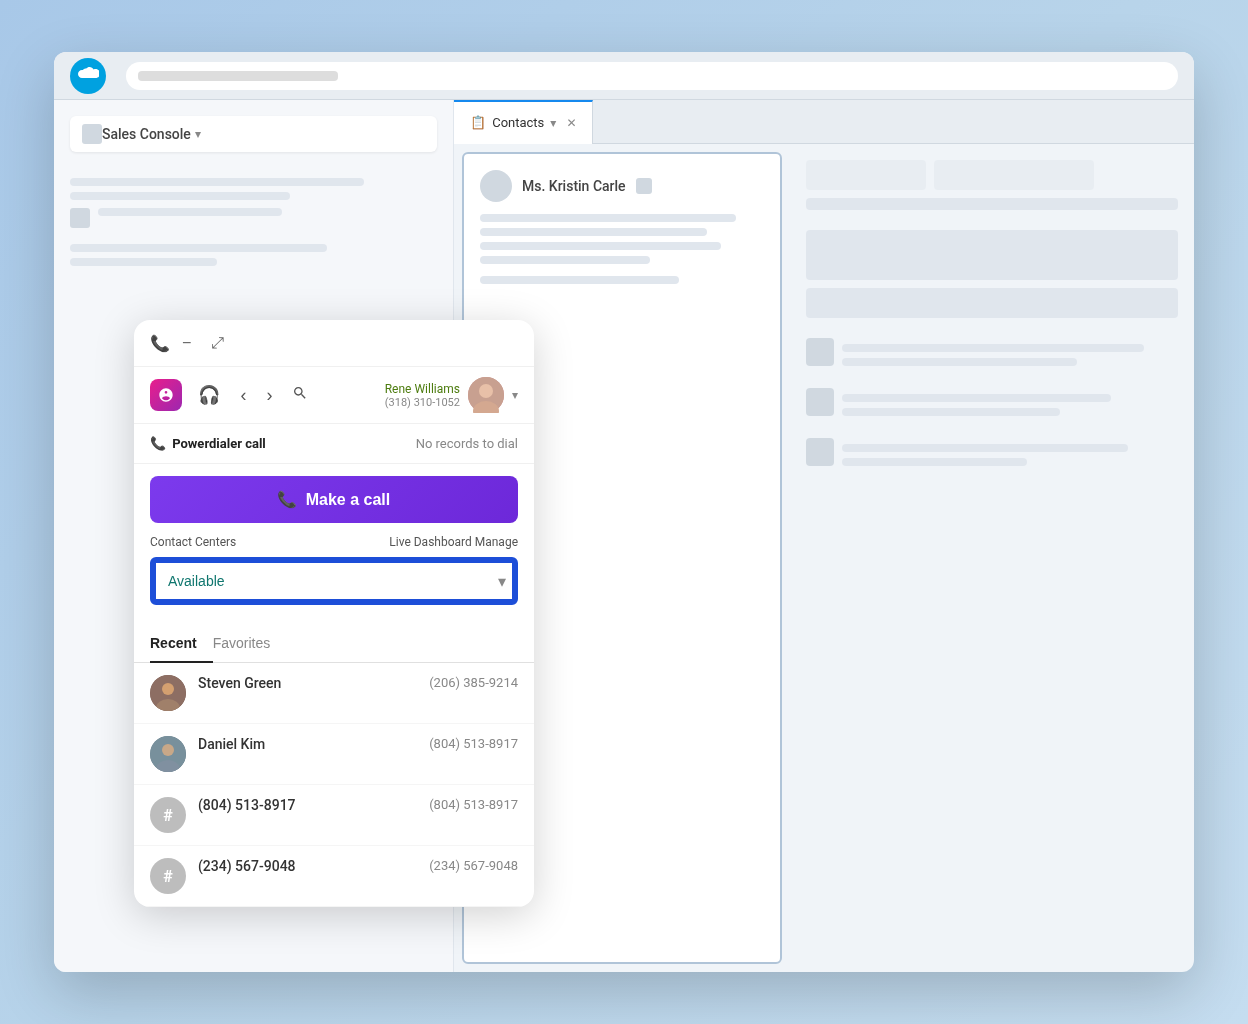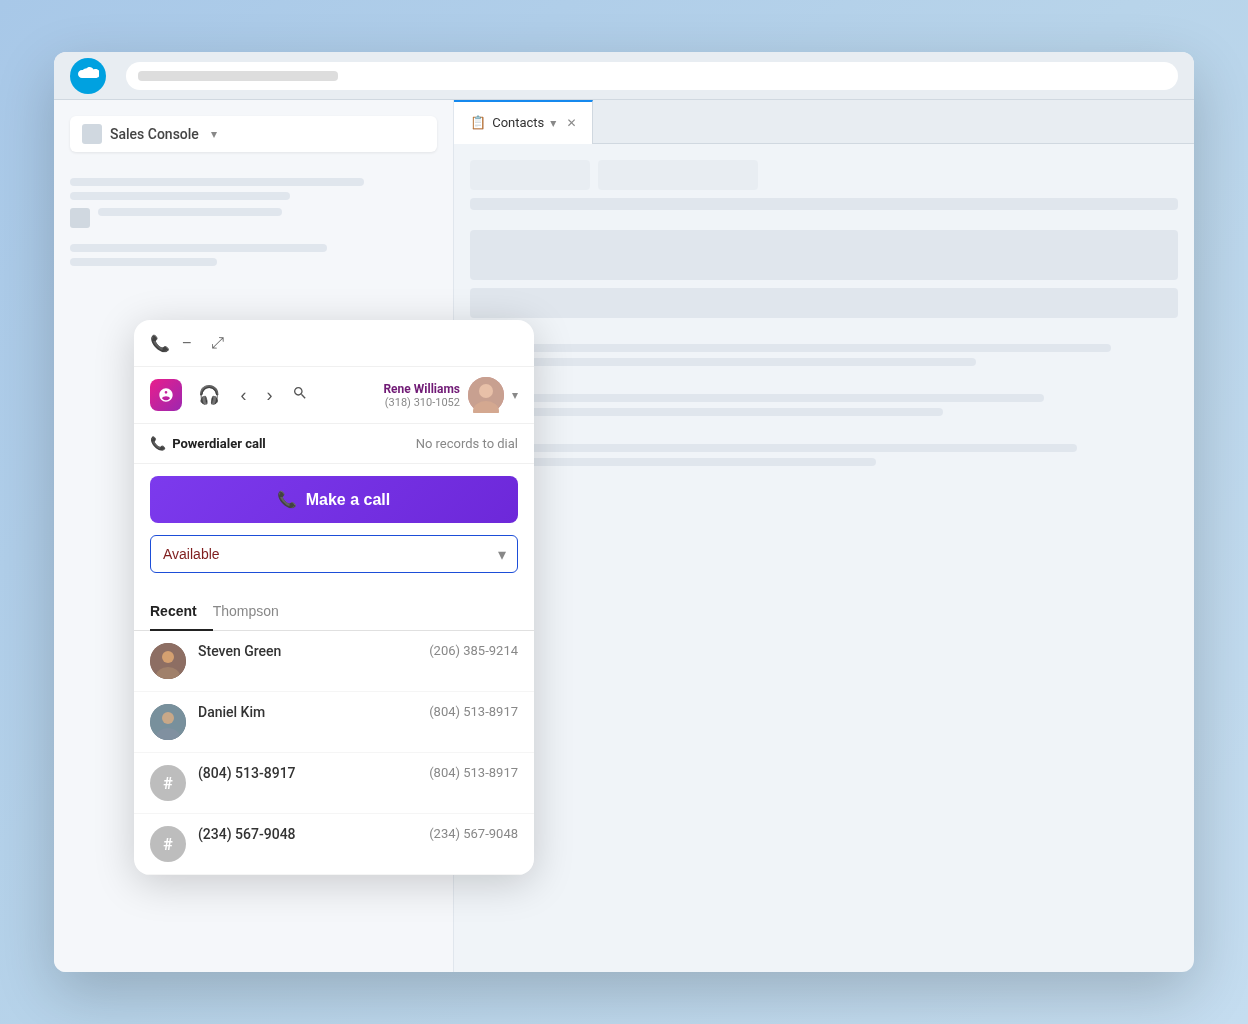--- a/index.html
+++ b/index.html
@@ -46,21 +46,20 @@
       width: 400px;
       background: #f5f7fa;
       border-right: 1px solid #e0e6ed;
       padding: 16px;
       position: relative;
     }
 
     .sales-console-header {
       display: flex;
       align-items: center;
-      gap: 8px;
       padding: 8px 12px;
       background: white;
       border-radius: 6px;
       margin-bottom: 12px;
       box-shadow: 0 1px 3px rgba(0,0,0,0.08);
     }
 
     .mock-icon {
       width: 20px; height: 20px;
       background: #d0d8e0;
@@ -254,22 +253,22 @@
       align-items: center;
       gap: 8px;
     }
 
     .user-details {
       text-align: right;
     }
 
     .user-name {
       font-size: 12px;
-      font-weight: 700;
-      color: #701a75;
+      font-weight: 400;
+      color: #4d7c0f;
     }
 
     .user-phone {
       font-size: 11px;
       color: #888;
     }
 
     .avatar-img {
       width: 36px; height: 36px;
       border-radius: 50%;
@@ -347,25 +346,25 @@
     }
 
     .select-wrapper {
       position: relative;
       width: 100%;
     }
 
     .select-wrapper select {
       width: 100%;
       padding: 10px 12px;
-      border: 1px solid #1d4ed8;
+      border: 6px solid #1d4ed8;
       border-radius: 6px;
       background: white;
       font-size: 14px;
-      color: #7f1d1d;
+      color: #0f766e;
       appearance: none;
       cursor: pointer;
     }
 
     .select-arrow {
       position: absolute;
       right: 12px;
       top: 50%;
       transform: translateY(-50%);
       color: #888;
@@ -485,20 +484,32 @@
         <div class="tab-item">
           <span>📋</span>
           <span>Contacts</span>
           <span style="font-size:12px;color:#888;">▾</span>
           <span style="font-size:12px;color:#888;margin-left:4px;">✕</span>
         </div>
       </div>
 
       <div class="content-area">
 
+        <div class="contact-panel">
+          <div class="contact-header">
+            <div class="contact-avatar-placeholder"></div>
+            <span style="font-size:14px;color:#444;font-weight:500;">Ms. Kristin Carle</span>
+            <div class="mock-icon" style="width:16px;height:16px;"></div>
+          </div>
+          <div class="mock-bar" style="width:90%;"></div>
+          <div class="mock-bar" style="width:80%;"></div>
+          <div class="mock-bar" style="width:85%;"></div>
+          <div class="mock-bar" style="width:60%;"></div>
+          <div class="mock-bar" style="width:70%;margin-top:12px;"></div>
+        </div>
 
         <div class="activity-panel">
           <div style="display:flex;gap:8px;margin-bottom:8px;">
             <div class="activity-block" style="width:120px;"></div>
             <div class="activity-block" style="width:160px;"></div>
           </div>
           <div class="mock-bar" style="width:100%;height:12px;"></div>
           <div style="margin-top: 20px;">
             <div class="mock-bar" style="width:100%;height:50px;"></div>
             <div class="mock-bar" style="width:100%;height:30px;margin-top:8px;"></div>
@@ -579,34 +590,38 @@
         </div>
         <div class="powerdialer-status">No records to dial</div>
       </div>
 
       <button class="make-call-btn">
         <span>📞</span>
         <span>Make a call</span>
       </button>
 
       <div class="contact-centers-section">
+        <div class="cc-row">
+          <span class="cc-label">Contact Centers</span>
+          <span class="cc-action">Live Dashboard Manage</span>
+        </div>
         <div class="select-wrapper">
           <select>
             <option>Available</option>
             <option>Busy</option>
             <option>Away</option>
             <option>Offline</option>
           </select>
           <span class="select-arrow">▾</span>
         </div>
       </div>
 
       <div class="tabs-bar">
         <button class="tab-btn active">Recent</button>
-        <button class="tab-btn">Thompson</button>
+        <button class="tab-btn">Favorites</button>
       </div>
 
       <div class="contacts-list">
 
         <div class="contact-item">
           <div class="contact-list-avatar avatar-sg">
             <svg width="36" height="36" viewBox="0 0 36 36">
               <circle cx="18" cy="18" r="18" fill="#8d6e63"></circle>
               <circle cx="18" cy="14" r="6" fill="#d4a070"></circle>
               <ellipse cx="18" cy="33" rx="12" ry="9" fill="#a0806a"></ellipse>

